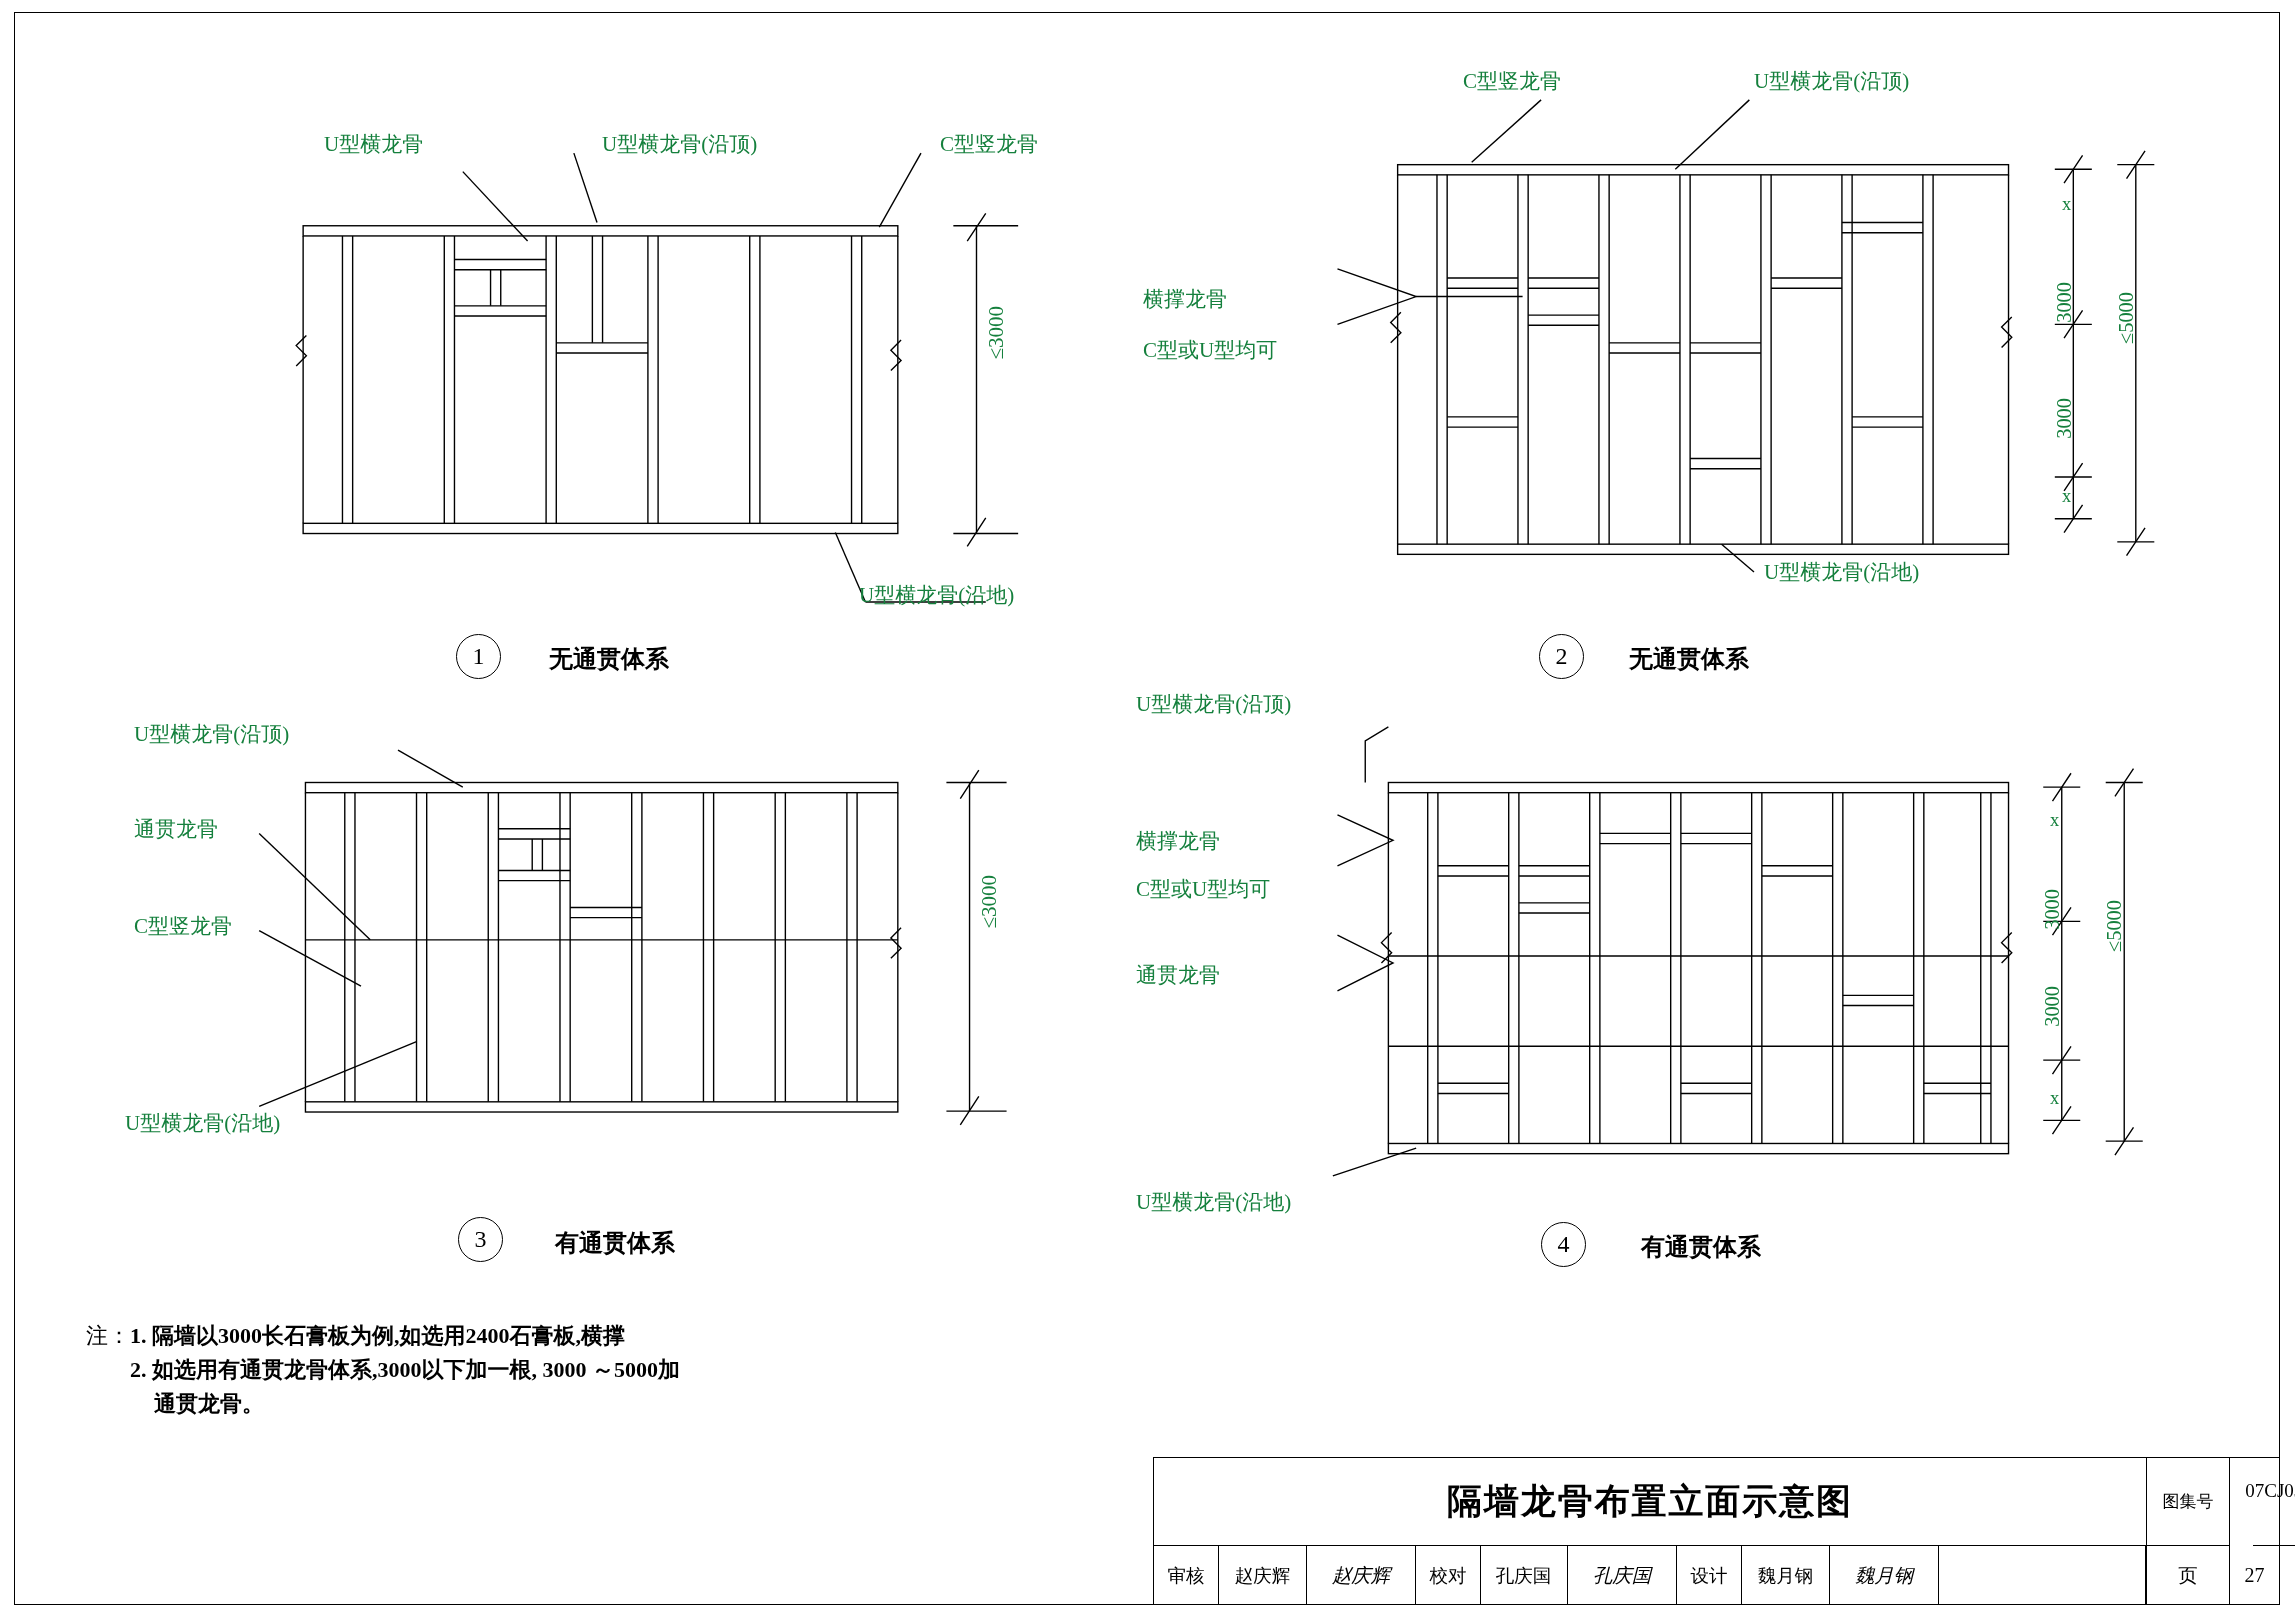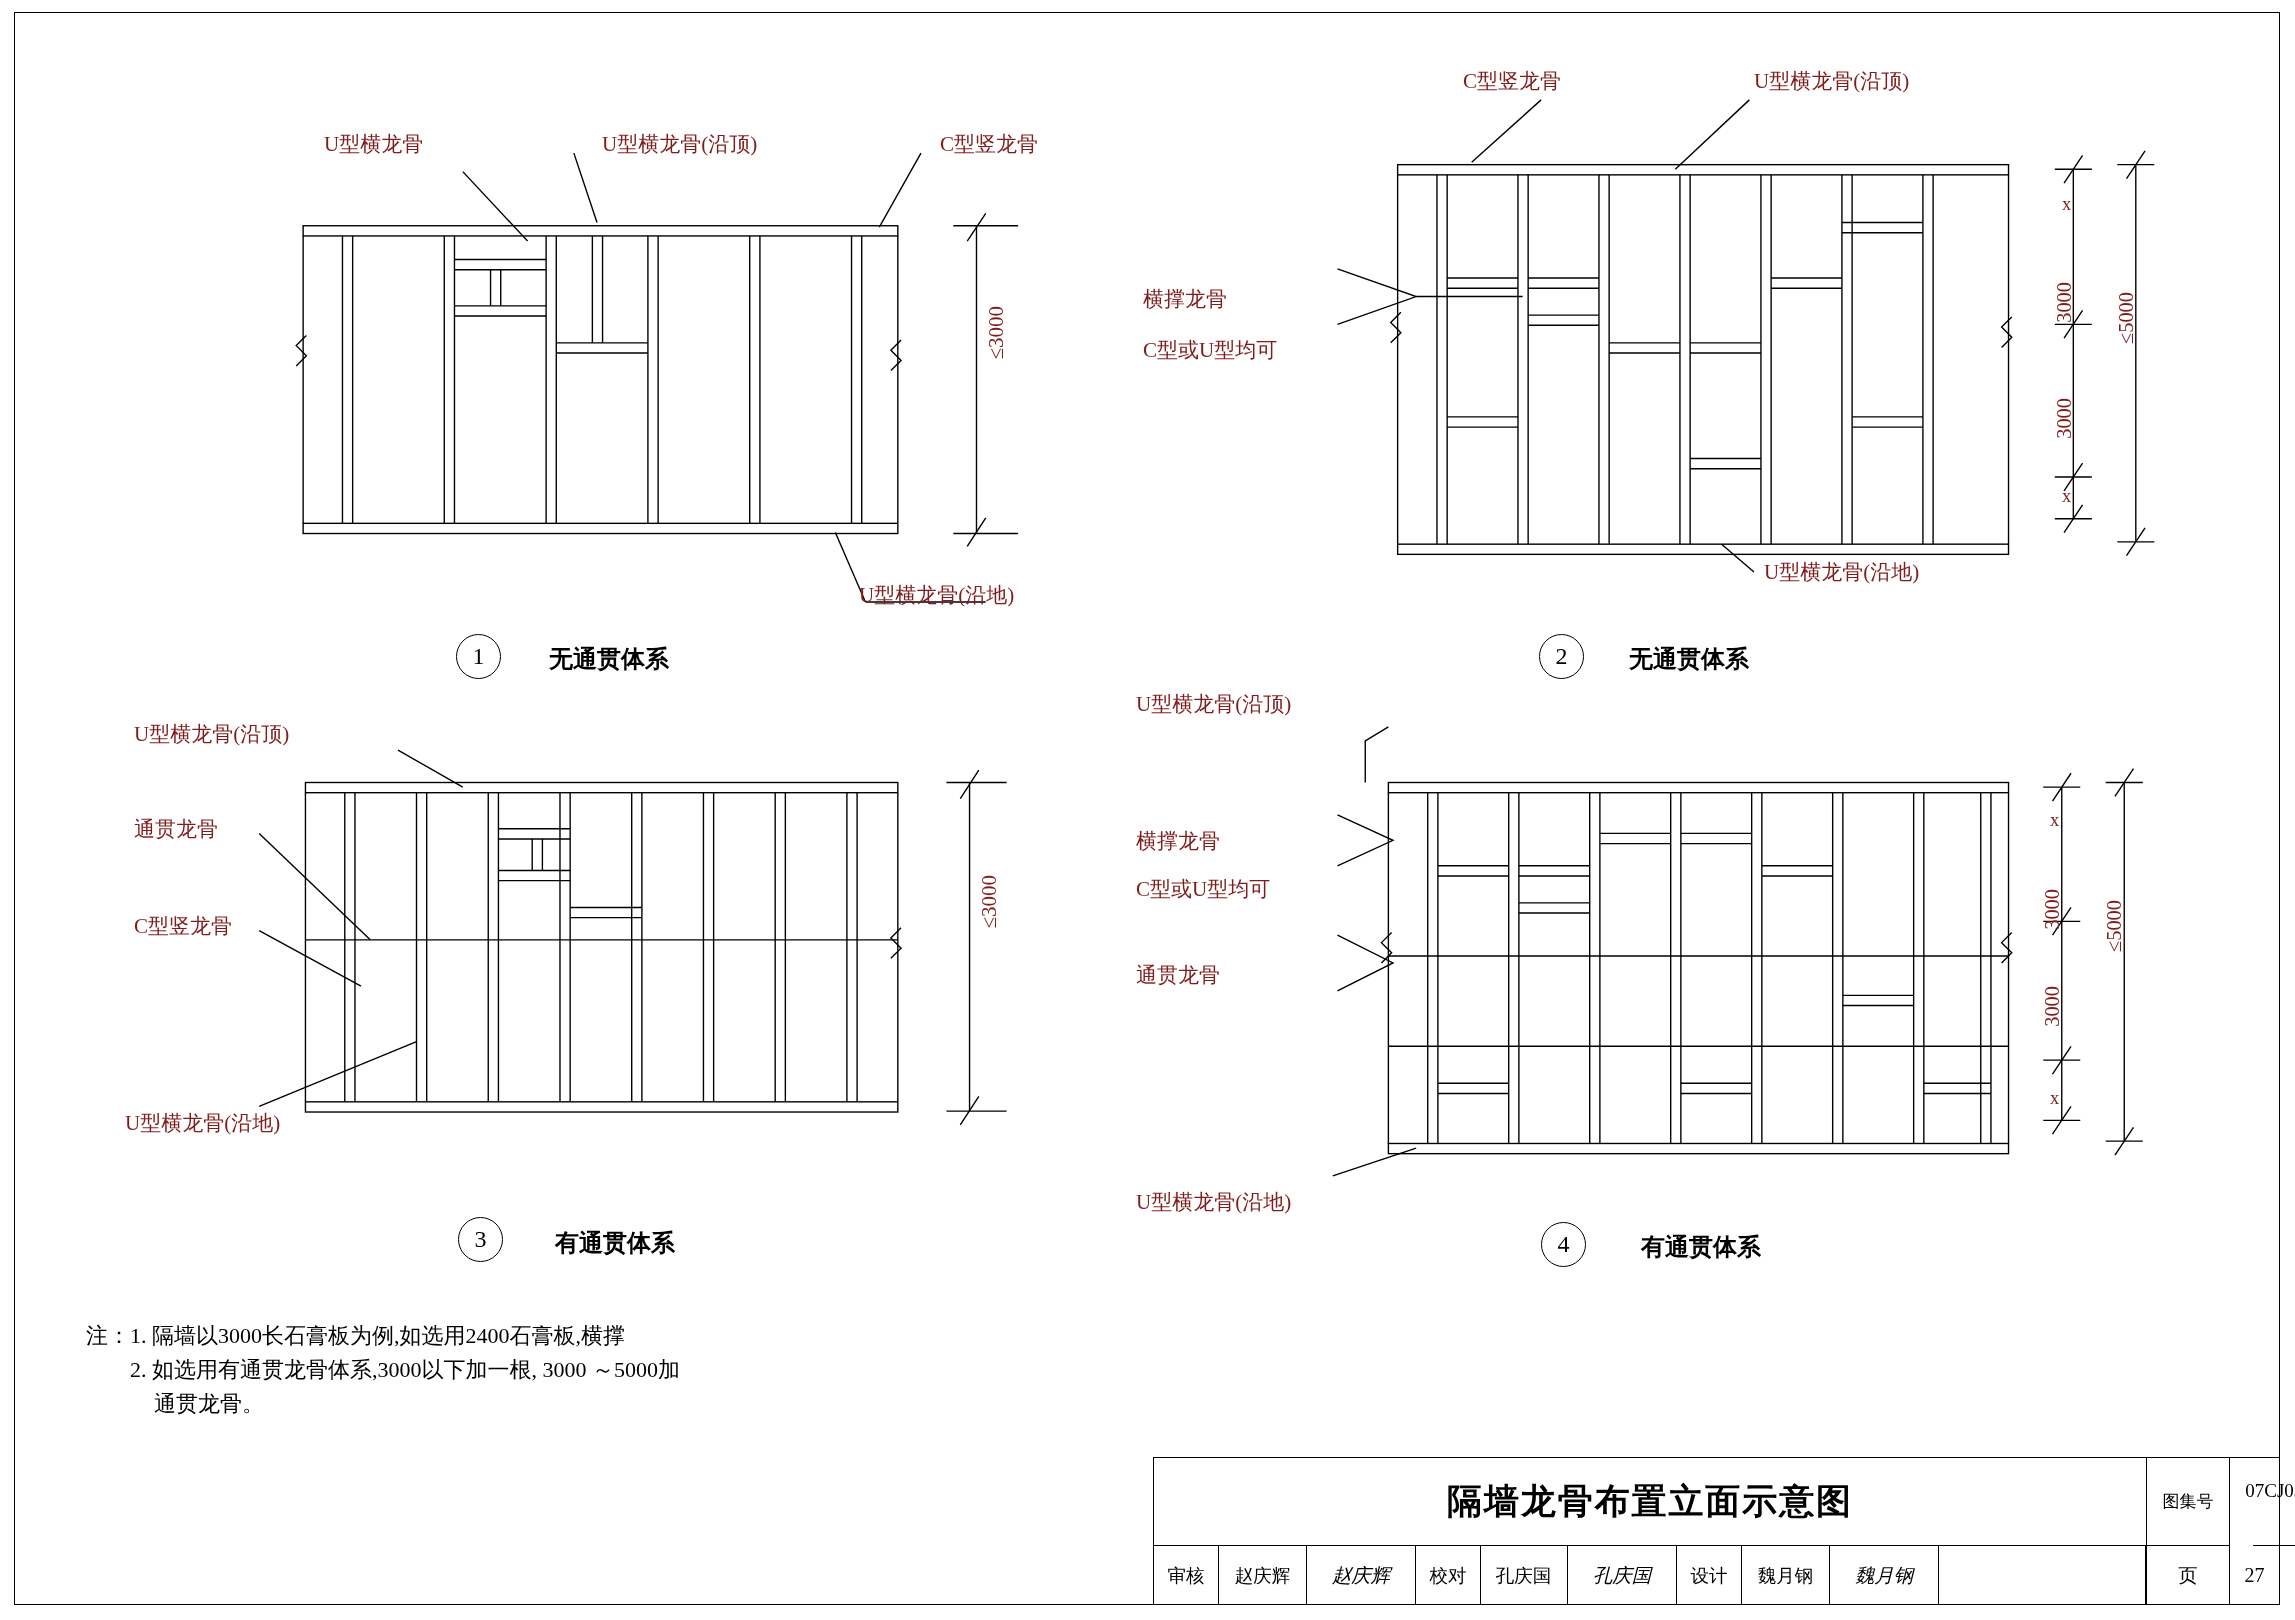--- a/index.html
+++ b/index.html
@@ -7,33 +7,33 @@
   #page{
     position:relative;
     width:2295px;height:1621px;
     background:#fff;
     overflow:hidden;
   }
   .frame{
     position:absolute;left:14px;top:12px;width:2266px;height:1593px;
     border:1.9px solid #000;box-sizing:border-box;
   }
-  .lbl{position:absolute;white-space:nowrap;font-size:21px;line-height:1.15;color:#7f1d1d;}
+  .lbl{position:absolute;white-space:nowrap;font-size:21px;line-height:1.15;color:#15803d;}
   .vert{writing-mode:vertical-rl;transform:rotate(180deg);white-space:nowrap;}
   .ln{position:absolute;background:#000;}
   .v2{width:2.3px;}
   svg{position:absolute;left:0;top:0;overflow:visible;}
   .circnum{
     position:absolute;width:43px;height:43px;border:1.9px solid #000;border-radius:50%;
     display:flex;align-items:center;justify-content:center;font-size:24px;
     font-family:"Liberation Serif",serif;
   }
   .capt{position:absolute;font-size:24px;white-space:nowrap;font-weight:600;}
   .notes{position:absolute;font-size:22px;line-height:1.55;}
-  .notes .ln2{white-space:nowrap;}
+  .notes .ln2{white-space:nowrap;font-weight:bold;}
   
   .tb{position:absolute;border:1.9px solid #000;box-sizing:border-box;}
   .tbcell{position:absolute;box-sizing:border-box;display:flex;align-items:center;justify-content:center;font-size:18.5px;}
   .hand{font-family:"Liberation Serif",serif;font-style:italic;font-size:19.4px;}
   .titlebig{font-size:35px;font-weight:700;letter-spacing:1.9px;}
 </style>
 </head>
 <body>
 
 <div id="page">

